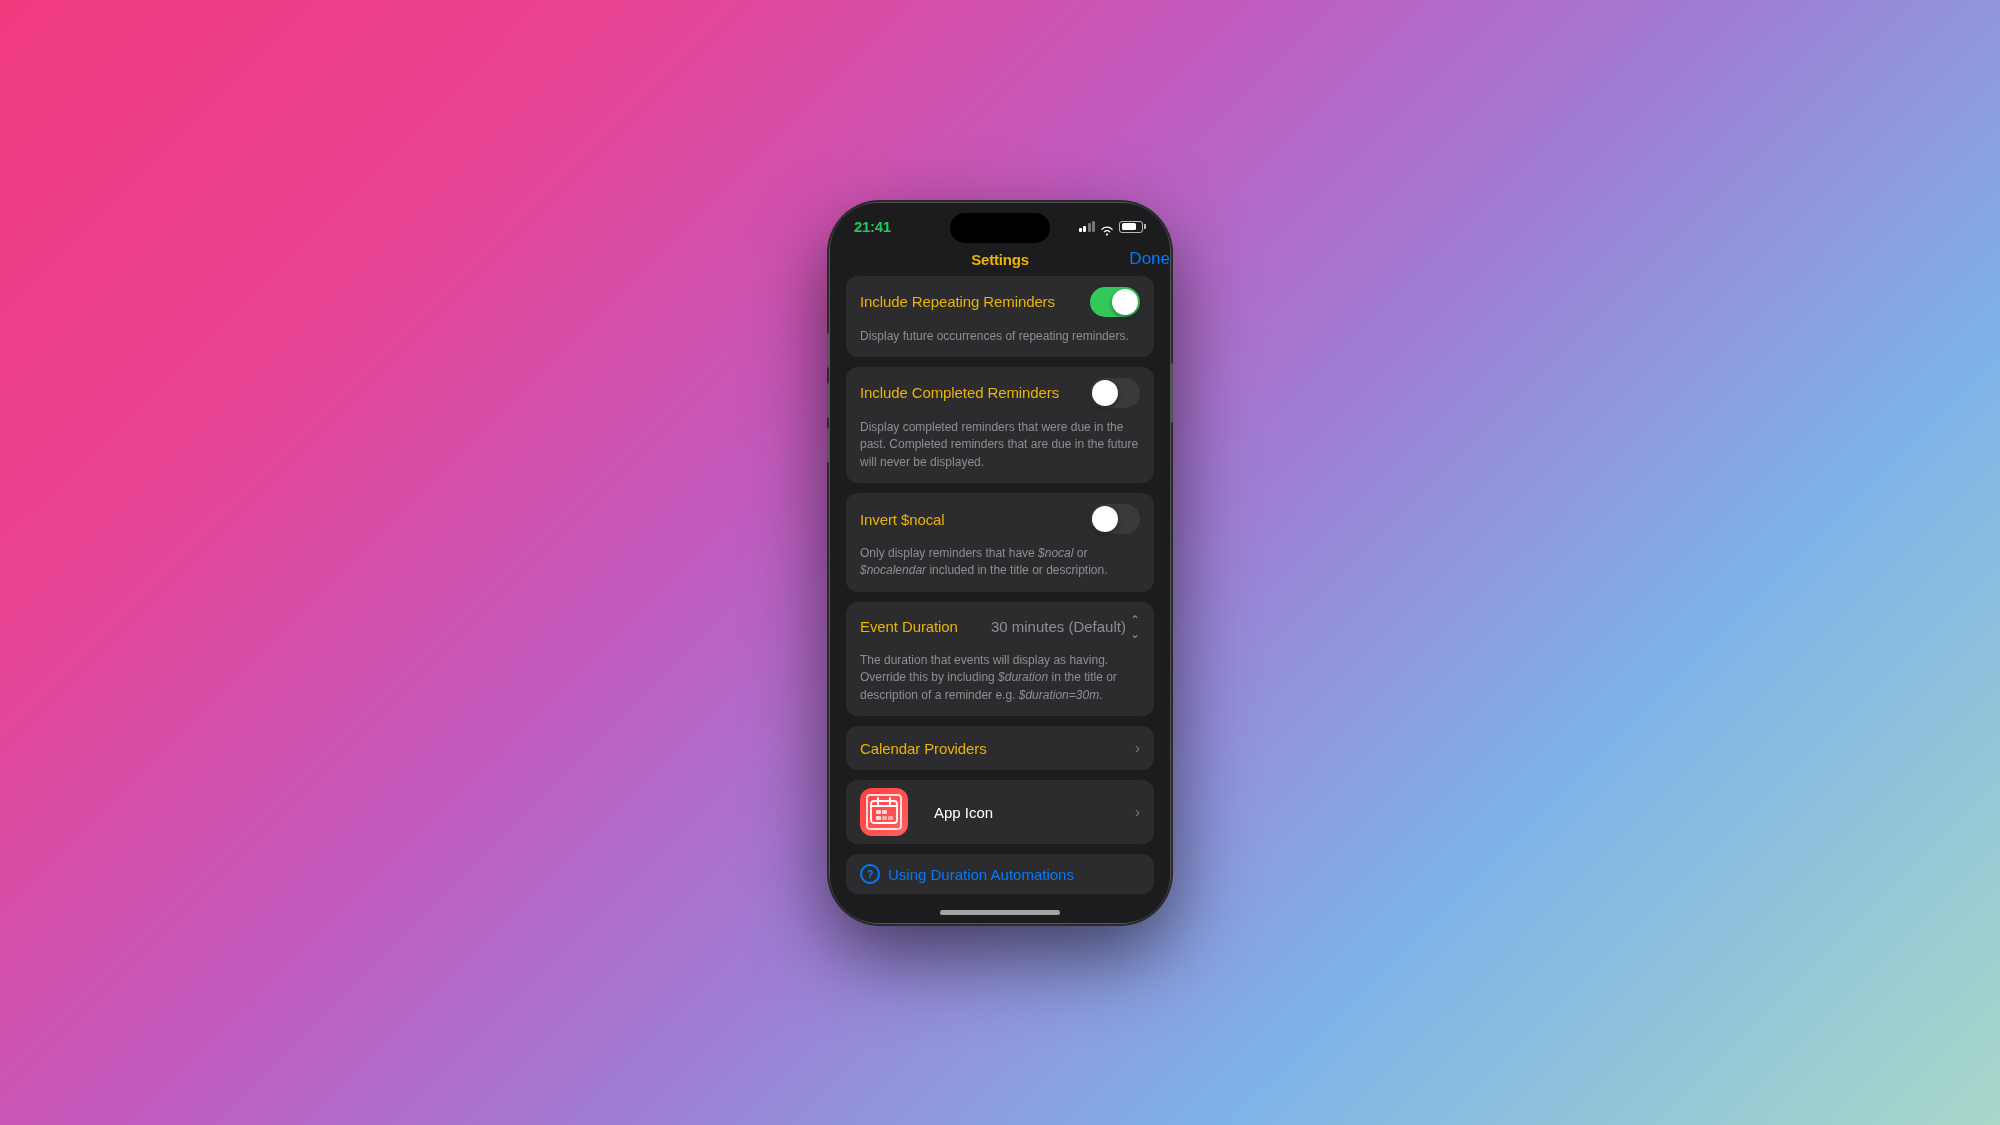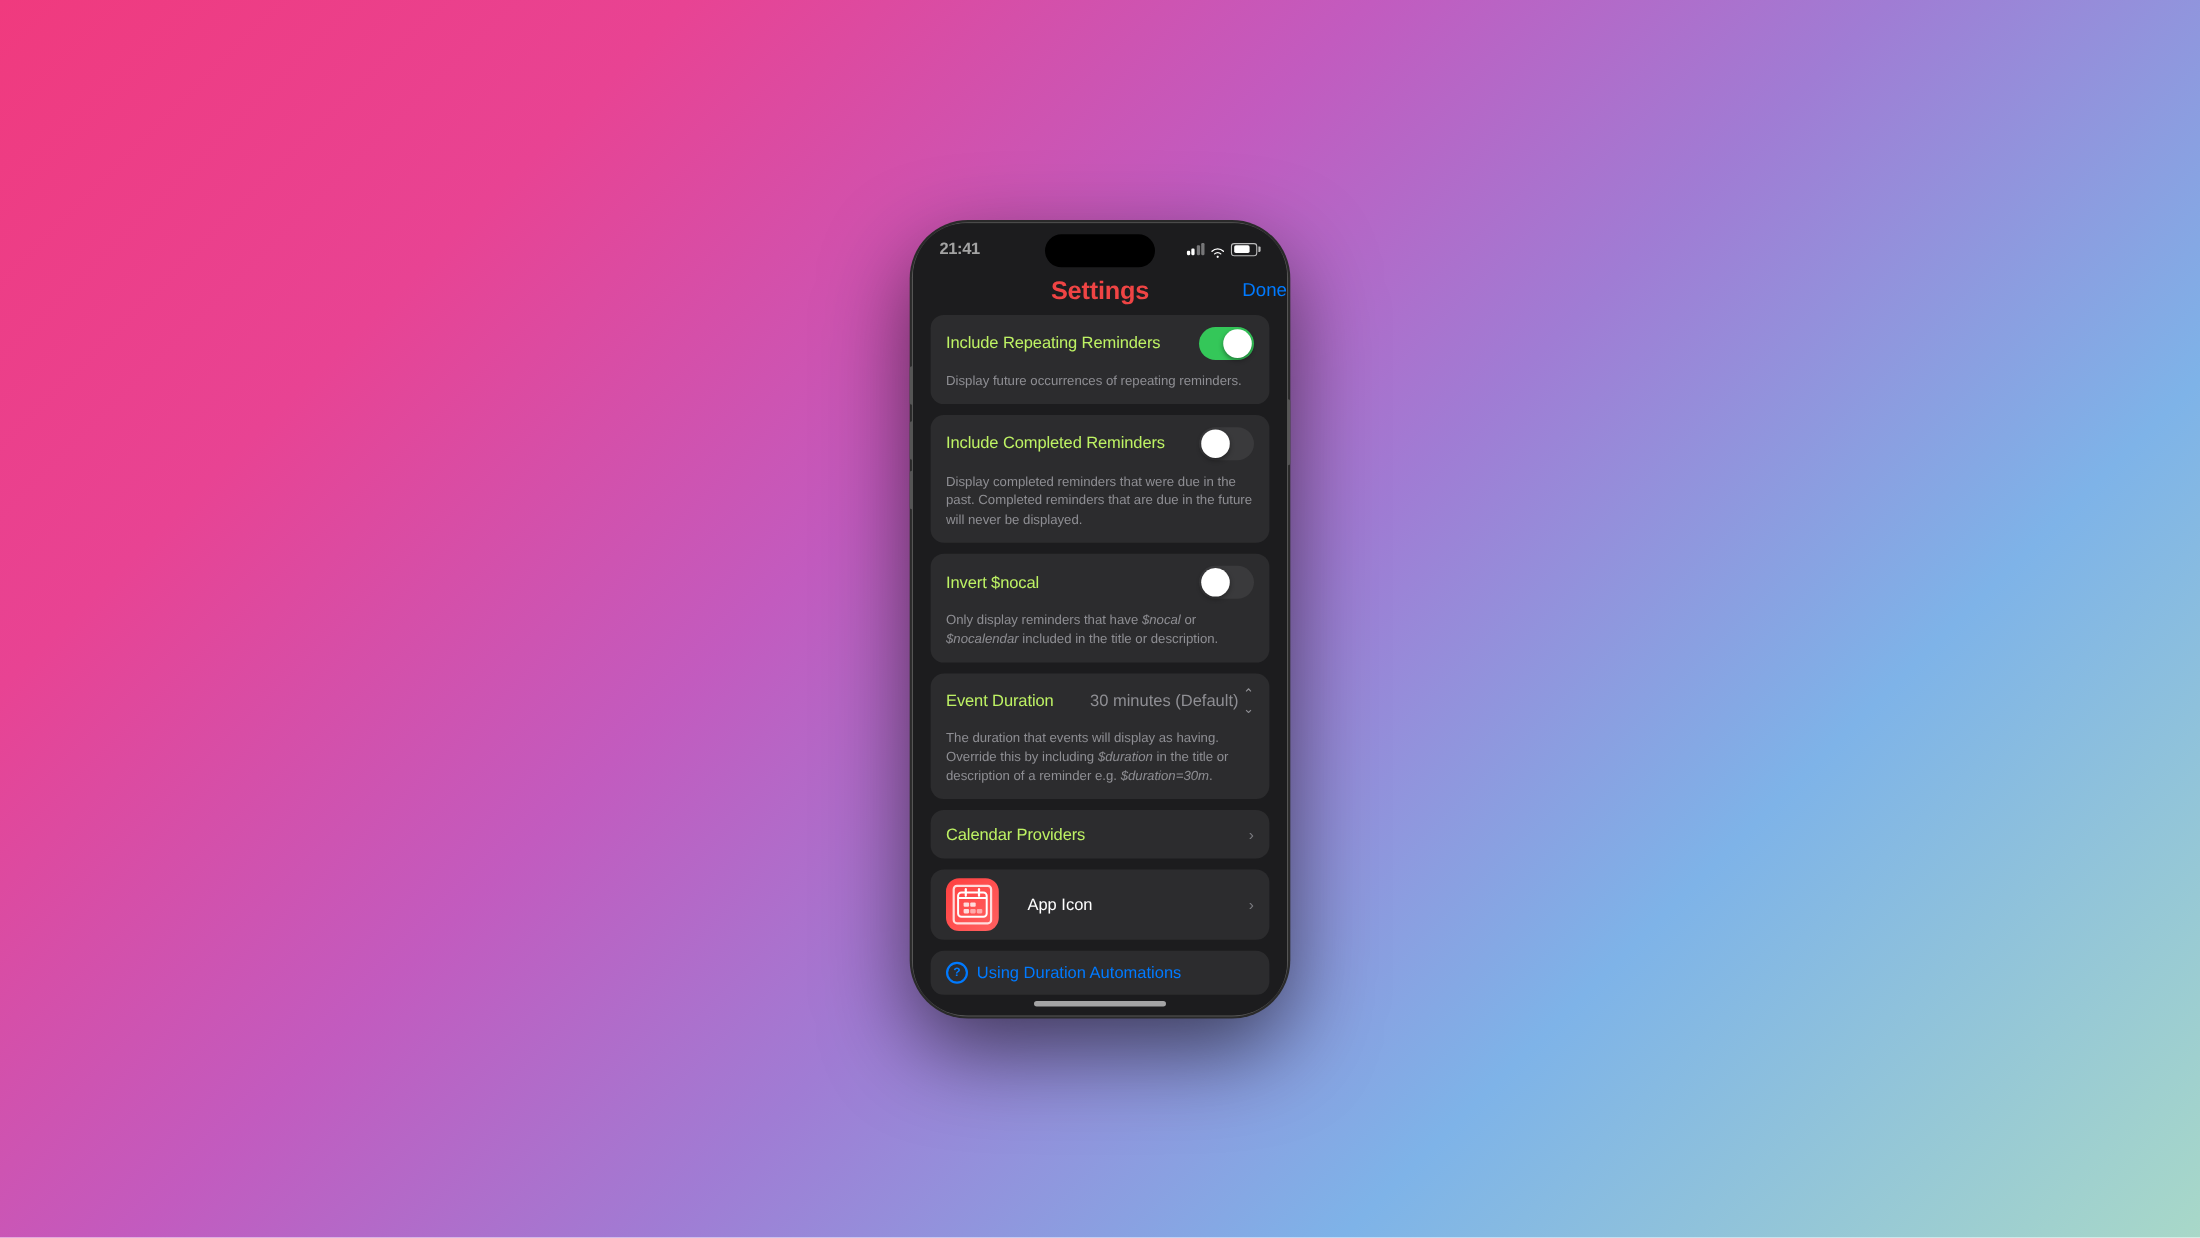--- a/index.html
+++ b/index.html
@@ -67,21 +67,21 @@
       display: flex;
       align-items: center;
       justify-content: space-between;
       padding: 12px 24px 8px;
       height: 44px;
     }
 
     .status-time {
       font-size: 15px;
       font-weight: 600;
-      color: #a3a3a3;
+      color: #22c55e;
       letter-spacing: -0.3px;
     }
 
     .status-icons {
       display: flex;
       align-items: center;
       gap: 5px;
     }
 
     .signal-bars {
@@ -147,23 +147,23 @@
     
     .nav-bar {
       display: flex;
       align-items: center;
       justify-content: center;
       padding: 4px 16px 8px;
       position: relative;
     }
 
     .nav-title {
-      font-size: 23px;
+      font-size: 15px;
       font-weight: 600;
-      color: #ef4444;
+      color: #eab308;
       letter-spacing: -0.2px;
     }
 
     .nav-done {
       position: absolute;
       right: 0;
       font-size: 17px;
       font-weight: 400;
       color: #007AFF;
       cursor: pointer;
@@ -188,21 +188,21 @@
     .setting-row {
       display: flex;
       align-items: center;
       justify-content: space-between;
       padding: 11px 14px;
       min-height: 44px;
     }
 
     .setting-label {
       font-size: 15px;
-      color: #bef264;
+      color: #eab308;
       font-weight: 400;
       letter-spacing: -0.1px;
     }
 
     .setting-description {
       padding: 0 14px 12px;
       font-size: 12px;
       color: #8e8e93;
       line-height: 1.45;
     }

